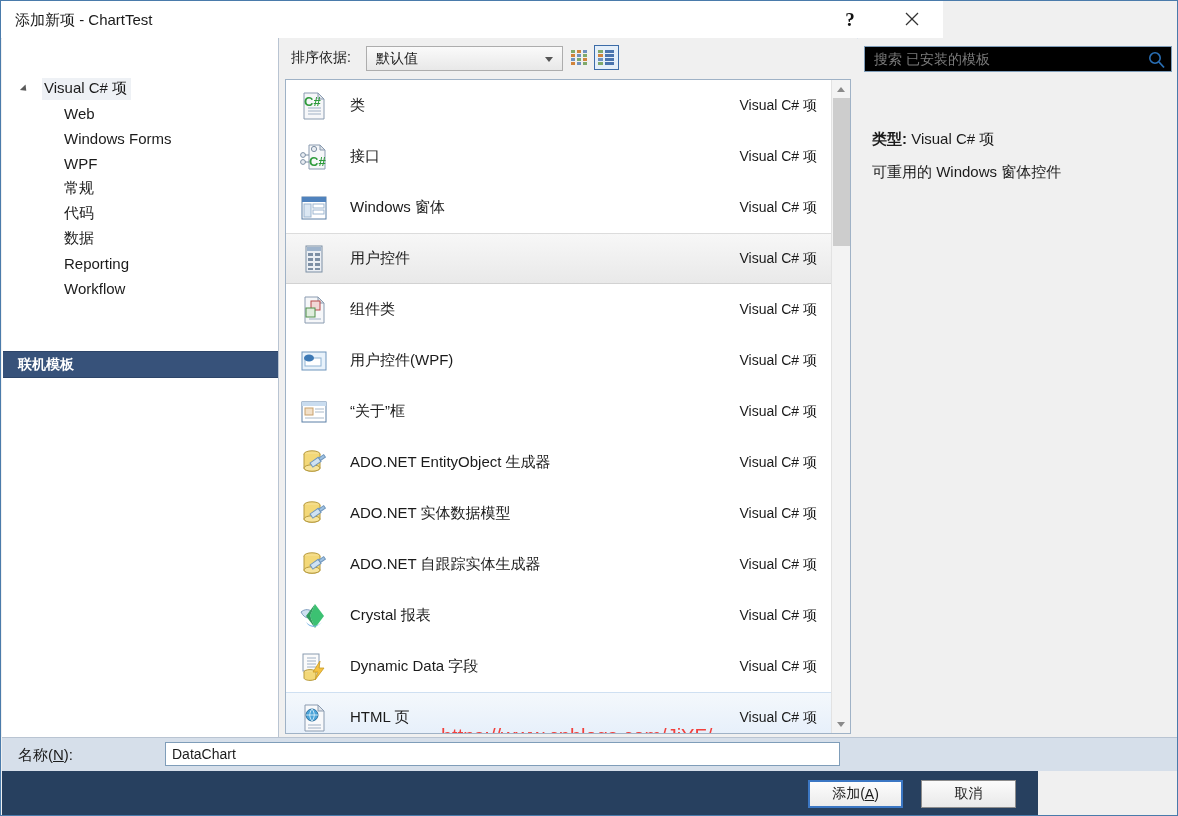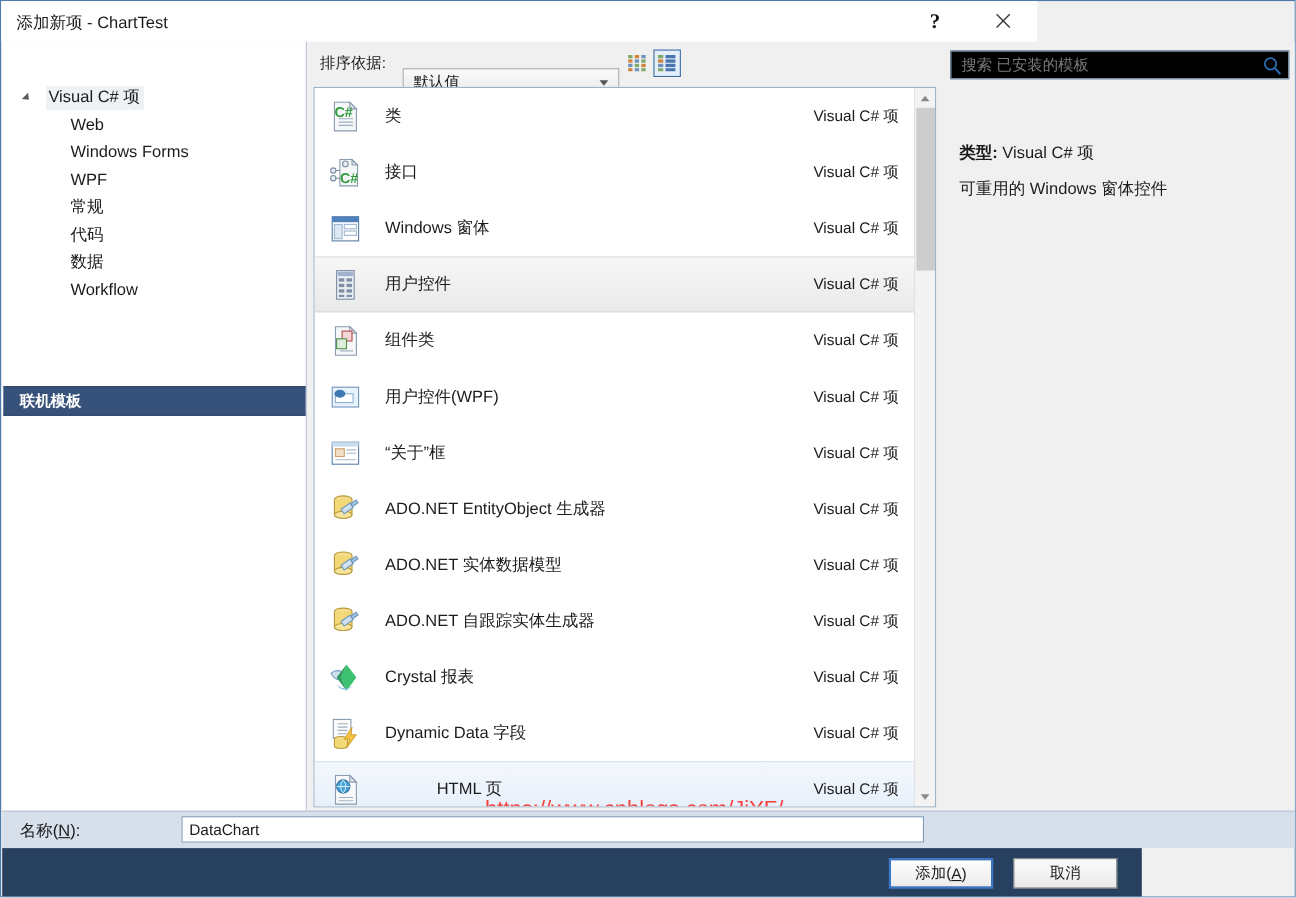--- a/index.html
+++ b/index.html
@@ -178,21 +178,21 @@
     position: absolute;
     left: 12px;
     top: 11px;
     font-size: 14px;
     color: #1b1b1b;
     white-space: nowrap;
   }
   #sort-select {
     position: absolute;
     left: 87px;
-    top: 24px;
+    top: 8px;
     width: 197px;
     height: 25px;
     background: #f0f0f0;
     background: linear-gradient(#fafafa, #e8e8e8);
     border: 1px solid #adadad;
     box-sizing: border-box;
   }
   #sort-select-value {
     position: absolute;
     left: 9px;
@@ -259,21 +259,20 @@
   }
   .row.selected {
     background: linear-gradient(#f7f7f7, #e9e9e9);
     border-top: 1px solid #dcdcdc;
     border-bottom: 1px solid #d2d2d2;
   }
   .row.hovered {
     background: linear-gradient(#f4f8fc, #e4eefa);
     border-top: 1px solid #cfe0f2;
     border-bottom: 1px solid #cfe0f2;
-    gap: 47px;
   }
   .row-icon {
     width: 32px;
     height: 32px;
     margin-left: 12px;
     flex: 0 0 32px;
     display: block;
   }
   .row-name {
     margin-left: 20px;
@@ -506,20 +505,21 @@
       <div class="tree-root">
         <span class="tree-arrow"></span>
         <span class="tree-root-label">Visual C# 项</span>
       </div>
       <div class="tree-child">Web</div>
       <div class="tree-child">Windows Forms</div>
       <div class="tree-child">WPF</div>
       <div class="tree-child">常规</div>
       <div class="tree-child">代码</div>
       <div class="tree-child">数据</div>
+      <div class="tree-child">Reporting</div>
       <div class="tree-child">Workflow</div>
     </div>
 
     <div id="online-templates">
       <div id="online-templates-label">联机模板</div>
     </div>
   </div>
   <div id="left-divider"></div>
 
   <div id="center-panel">

